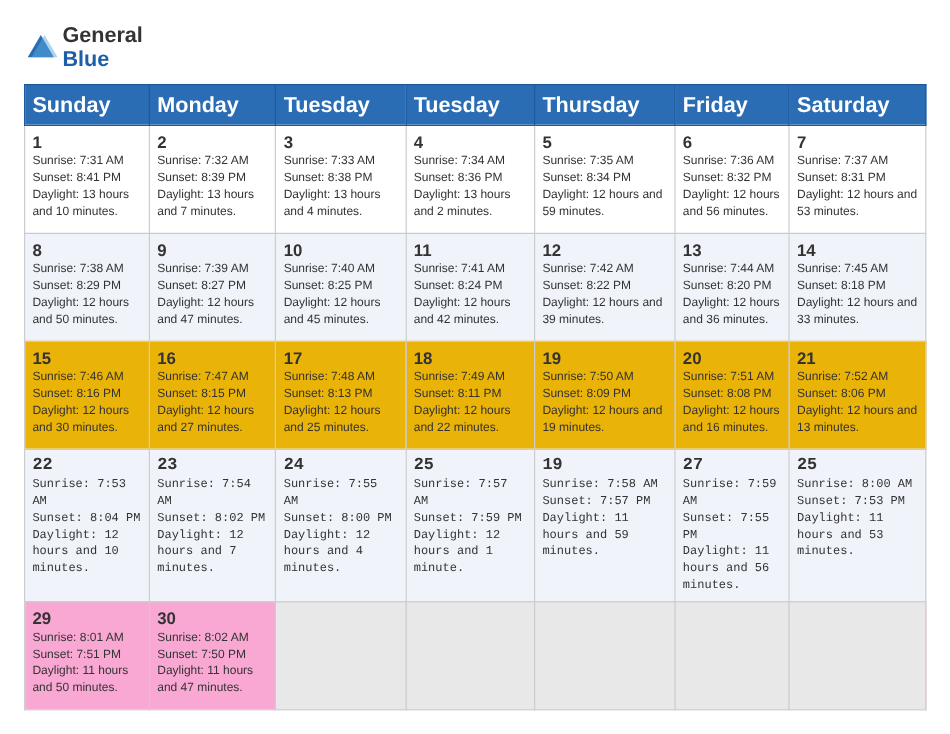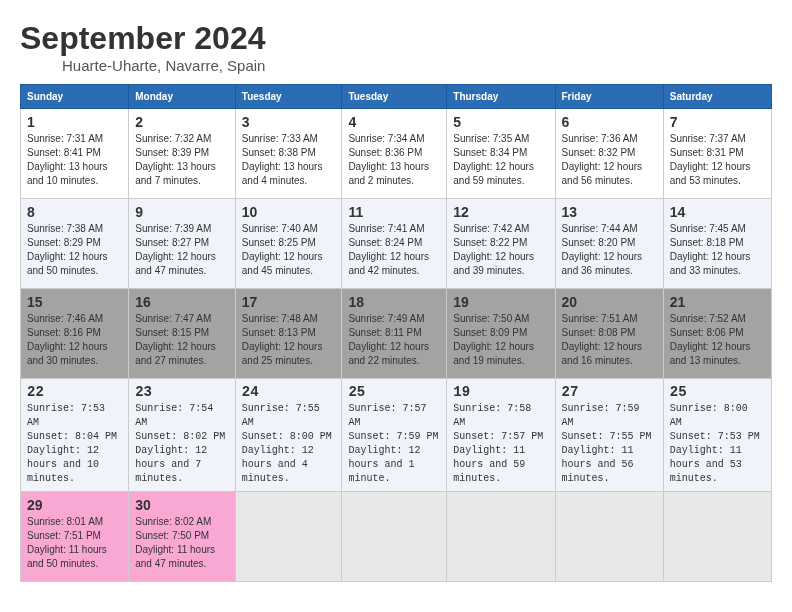--- a/index.html
+++ b/index.html
@@ -49,21 +49,21 @@
     table {
       width: 100%;
       border-collapse: collapse;
       font-size: 11px;
     }
     thead th {
       background: #2a6db5;
       color: #fff;
       padding: 6px 6px;
       text-align: left;
-      font-size: 10px;
+      font-size: 18px;
       font-weight: bold;
       border: 1px solid #1e5a9a;
     }
     tbody tr {
       vertical-align: top;
     }
     tbody tr:nth-child(even) {
       background: #f0f4fa;
     }
     tbody tr:nth-child(odd) {
@@ -85,23 +85,29 @@
     .day-info {
       font-size: 10px;
       color: #333;
       line-height: 1.4;
     }
   </style>
 </head>
 <body>
 
 <div class="header">
-  <div class="title-block">
-    <div class="month-title">September 2024</div>
-    <div class="subtitle">Huarte-Uharte, Navarre, Spain</div>
+  <div class="logo">
+    <svg class="logo-icon" viewBox="0 0 36 36">
+      <polygon points="18,4 32,28 4,28" fill="#2a6db5"></polygon>
+      <polygon points="22,4 36,28 8,28" fill="#5aaae0" opacity="0.5"></polygon>
+    </svg>
+    <div class="logo-text">
+      <div>General</div>
+      <div><span>Blue</span></div>
+    </div>
   </div>
 </div>
 
 <table>
   <thead>
     <tr>
     <th>Sunday</th>
         <th>Monday</th>
         <th>Tuesday</th>
         <th>Tuesday</th>
@@ -164,21 +170,21 @@
         </td>
         <td>
           <span class="day-num">13</span>
           <div class="day-info">Sunrise: 7:44 AM<br>Sunset: 8:20 PM<br>Daylight: 12 hours and 36 minutes.</div>
         </td>
         <td>
           <span class="day-num">14</span>
           <div class="day-info">Sunrise: 7:45 AM<br>Sunset: 8:18 PM<br>Daylight: 12 hours and 33 minutes.</div>
         </td>
       </tr>
-      <tr style="background: #a3a3a3;">
+      <tr style="background: #eab308;">
         <td>
           <span class="day-num">15</span>
           <div class="day-info">Sunrise: 7:46 AM<br>Sunset: 8:16 PM<br>Daylight: 12 hours and 30 minutes.</div>
         </td>
         <td>
           <span class="day-num">16</span>
           <div class="day-info">Sunrise: 7:47 AM<br>Sunset: 8:15 PM<br>Daylight: 12 hours and 27 minutes.</div>
         </td>
         <td>
           <span class="day-num">17</span>

